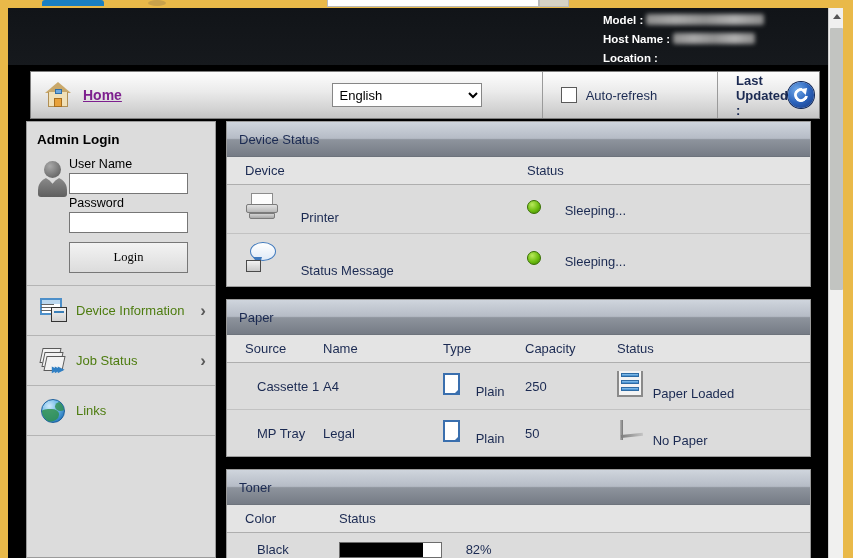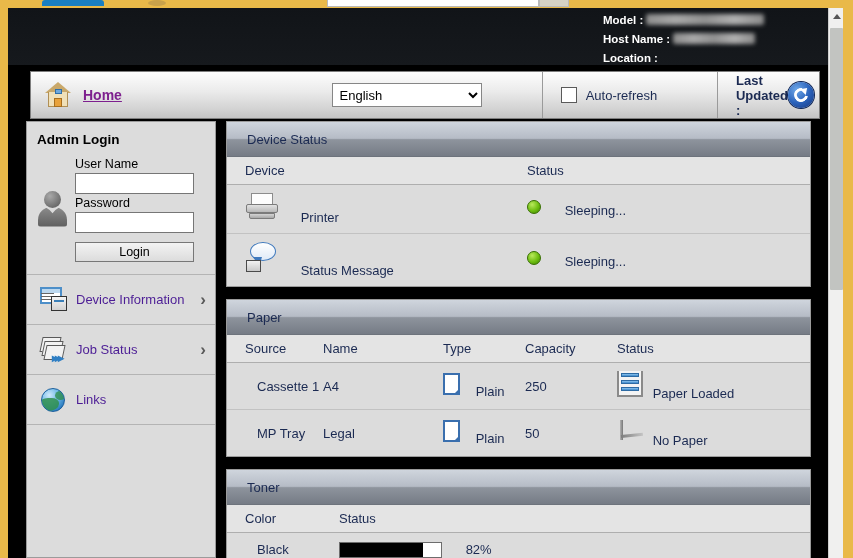--- a/index.html
+++ b/index.html
@@ -137,51 +137,51 @@
   
   #main { position: absolute; left: 18px; top: 113px; width: 790px; height: 437px; }
 
   
   #sidebar {
     position: absolute; left: 0; top: 0; width: 190px; height: 437px;
     background: #dcdcdc; border: 1px solid #9b9b9b;
   }
   #login-box { padding: 10px 10px 12px 10px; border-bottom: 1px solid #b4b4b4; }
   #login-title { font-size: 13.5px; font-weight: bold; color: #000; margin-bottom: 8px; }
-  #login-body { display: flex; gap: 6px; align-items: center; }
+  #login-body { display: flex; gap: 0; }
   .user-icon { width: 32px; height: 42px; position: relative; flex: none; margin-top: 6px; }
   .user-icon .head {
     position: absolute; left: 7px; top: 0; width: 17px; height: 17px; border-radius: 50%;
     background: radial-gradient(circle at 35% 30%, #a9a9a9, #6d6d6d 70%, #555 100%);
   }
   .user-icon .torso {
     position: absolute; left: 1px; top: 16px; width: 29px; height: 20px;
     border-radius: 13px 13px 3px 3px;
     background: linear-gradient(#8c8c8c, #5f5f5f);
     clip-path: polygon(0 40%, 22% 0, 40% 18%, 50% 34%, 60% 18%, 78% 0, 100% 40%, 100% 100%, 0 100%);
   }
   .field-col { flex: 1; }
   .fld-label { font-size: 12.5px; color: #000; margin: 2px 0 2px 0; }
   .fld-input {
     width: 119px; height: 21px; border: 1px solid #767676; background: #fff;
     font-family: "Liberation Sans", sans-serif; font-size: 12px; padding: 0 3px;
   }
   #login-button {
     margin-top: 9px; margin-left: 0px;
-    width: 119px; height: 20px;
+    width: 119px; height: 31px;
     background: linear-gradient(#f3f3f3, #dcdcdc);
     border: 1px solid #777; font-size: 12.5px; color: #000; cursor: pointer;
-    font-family: Liberation Sans, sans-serif;
+    font-family: Liberation Serif, serif;
   }
 
   .side-item {
     height: 50px; display: flex; align-items: center; gap: 7px;
     padding: 0 9px 0 12px; border-bottom: 1px solid #b4b4b4; cursor: pointer;
   }
-  .side-item .label { flex: 1; font-size: 13px; color: #4c1d95; }
+  .side-item .label { flex: 1; font-size: 13px; color: #4d7c0f; }
   .side-item .chev { font-size: 17px; color: #5a5a5a; font-weight: bold; }
 
   .ic { width: 30px; height: 28px; position: relative; flex: none; }
   
   .ic-devinfo .sheet {
     position: absolute; left: 1px; top: 1px; width: 22px; height: 17px;
     background: #fff; border: 2px solid #4d8fc9;
   }
   .ic-devinfo .sheet:before {
     content: ""; position: absolute; left: 0; top: 0; right: 0; height: 4px; background: #bcd8ef;
@@ -222,21 +222,21 @@
   .ic-links .globe:after {
     content: ""; position: absolute; left: 13px; top: 2px; width: 11px; height: 9px;
     background: #2f8f4e; border-radius: 50%; opacity: .8;
   }
 
   
   #content { position: absolute; left: 200px; top: 0; width: 590px; height: 437px; }
 
   .panel { width: 585px; border: 1px solid #9b9b9b; background: #d6d6d6; margin-bottom: 12px; }
   .panel-head {
-    height: 35px; display: flex; align-items: center; padding-left: 20px;
+    height: 35px; display: flex; align-items: center; padding-left: 12px;
     background: linear-gradient(#cfd5dd 0%, #b6bcc6 48%, #8e949d 52%, #757b85 100%);
     color: #1b2a52; font-size: 13px;
     border-bottom: 1px solid #6d737c;
   }
   .tbl { width: 100%; border-collapse: collapse; background: #dcdcdc; }
   .tbl th {
     text-align: left; font-weight: normal; font-size: 13px; color: #1b2a52;
     padding: 6px 0 6px 0; border-bottom: 1px solid #aeaeae; background: #e4e4e4;
   }
   .tbl td {

